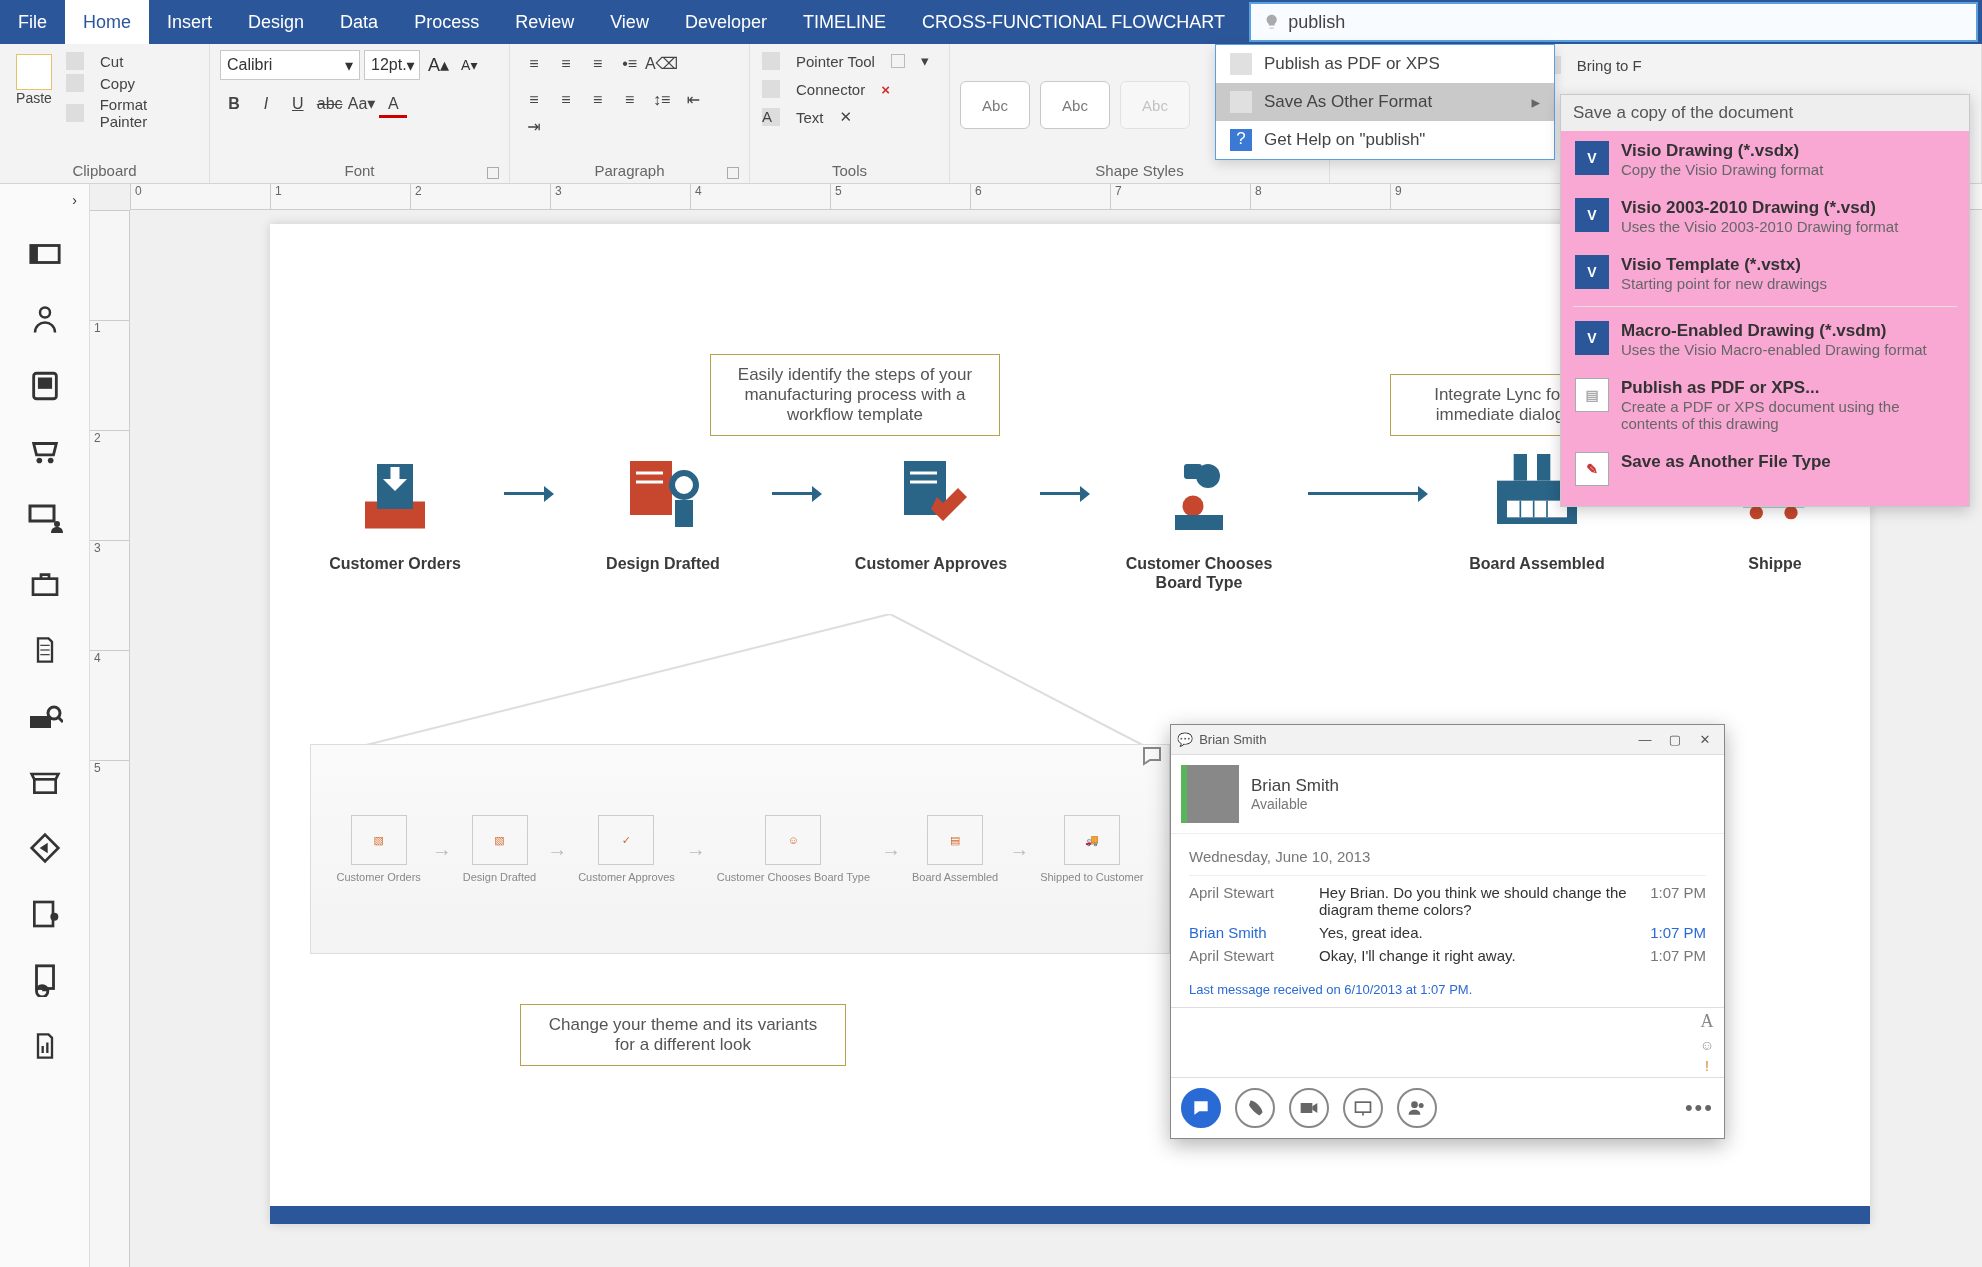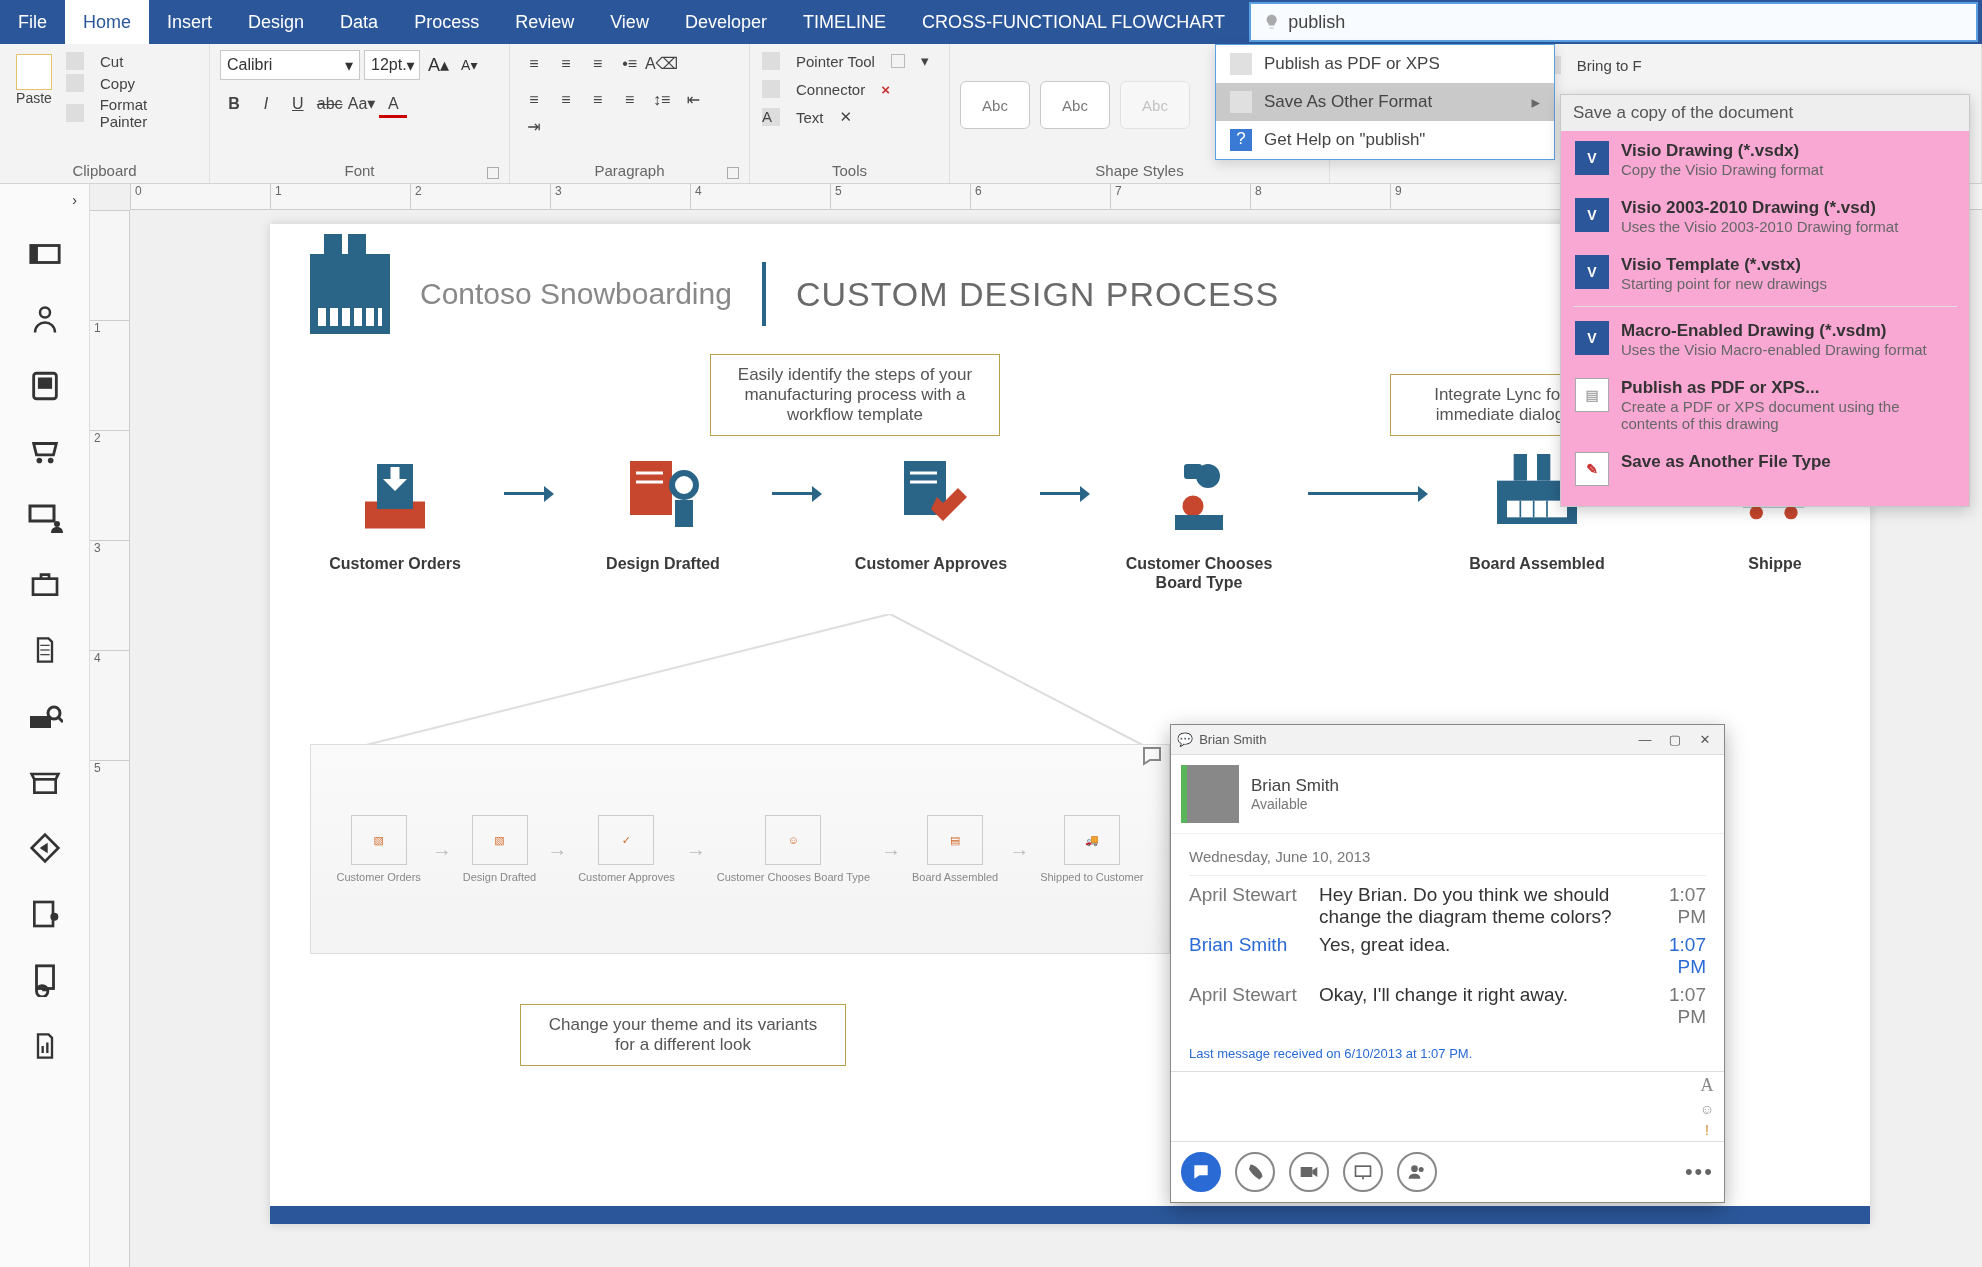--- a/index.html
+++ b/index.html
@@ -84,21 +84,21 @@
 .lync { position:absolute; top:540px; left:1080px; width:555px; background:#fff; border:1px solid #888; box-shadow:0 6px 20px rgba(0,0,0,.3); z-index:30; }
 .lync .titlebar { height:30px; background:#f2f2f2; border-bottom:1px solid #ddd; display:flex; align-items:center; padding:0 6px; font-size:13px; color:#555; }
 .lync .titlebar .wbtns { margin-left:auto; display:flex; gap:4px; }
 .lync .titlebar .wbtns span { width:26px; height:20px; display:flex; align-items:center; justify-content:center; border:1px solid transparent; }
 .lync .header { display:flex; align-items:center; padding:10px; gap:12px; }
 .lync .avatar { width:58px; height:58px; background:#888; border-left:6px solid #5ab45a; }
 .lync .uname { font-size:17px; color:#444; }
 .lync .ustat { font-size:14px; color:#777; }
 .lync .conv { padding:8px 18px; border-top:1px solid #eee; }
 .lync .date { color:#777; font-size:15px; margin:6px 0 10px 0; }
-.lync .msg { display:flex; font-size:19px; margin-bottom:6px; }
+.lync .msg { display:flex; font-size:15px; margin-bottom:6px; }
 .lync .msg .who { width:130px; color:#777; }
 .lync .msg.me .who { color:#2a6ad4; }
 .lync .msg .txt { flex:1; color:#333; }
 .lync .msg .time { color:#777; width:70px; text-align:right; }
 .lync .msg.me .time { color:#2a6ad4; }
 .lync .lastmsg { color:#2a6ad4; font-size:13px; padding:4px 18px 10px 18px; }
 .lync .input-area { height:70px; border-top:1px solid #ddd; display:flex; }
 .lync .input-area textarea { flex:1; border:none; resize:none; padding:8px; font-size:15px; outline:none; }
 .lync .input-tools { width:34px; display:flex; flex-direction:column; align-items:center; justify-content:space-around; color:#888; }
 .lync .actions { border-top:1px solid #ddd; padding:10px; display:flex; gap:14px; align-items:center; }
@@ -426,28 +426,20 @@
     <div class="ruler-v">
       <span></span>
         <span>1</span>
         <span>2</span>
         <span>3</span>
         <span>4</span>
         <span>5</span>
     </div>
 
     <div class="page">
-      <div class="hdr">
-        <div class="logo">
-            <div class="grid"></div>
-          </div>
-        <div class="co">Contoso Snowboarding</div>
-        <div class="divider"></div>
-        <div class="title">CUSTOM DESIGN PROCESS</div>
-      </div>
 
       <div class="callout" style="top:130px;left:440px;width:290px">Easily identify the steps of your manufacturing process with a workflow template</div>
       <div class="callout" style="top:150px;left:1120px;width:220px">Integrate Lync for immediate dialog</div>
 
       <div class="flow">
         <div class="step">
             <div class="icon">
               <svg viewBox="0 0 60 60" width="90">
                 <rect x="10" y="35" width="40" height="18" fill="#c7472e"></rect>
                 <rect x="18" y="10" width="24" height="30" fill="#2a6487"></rect>

